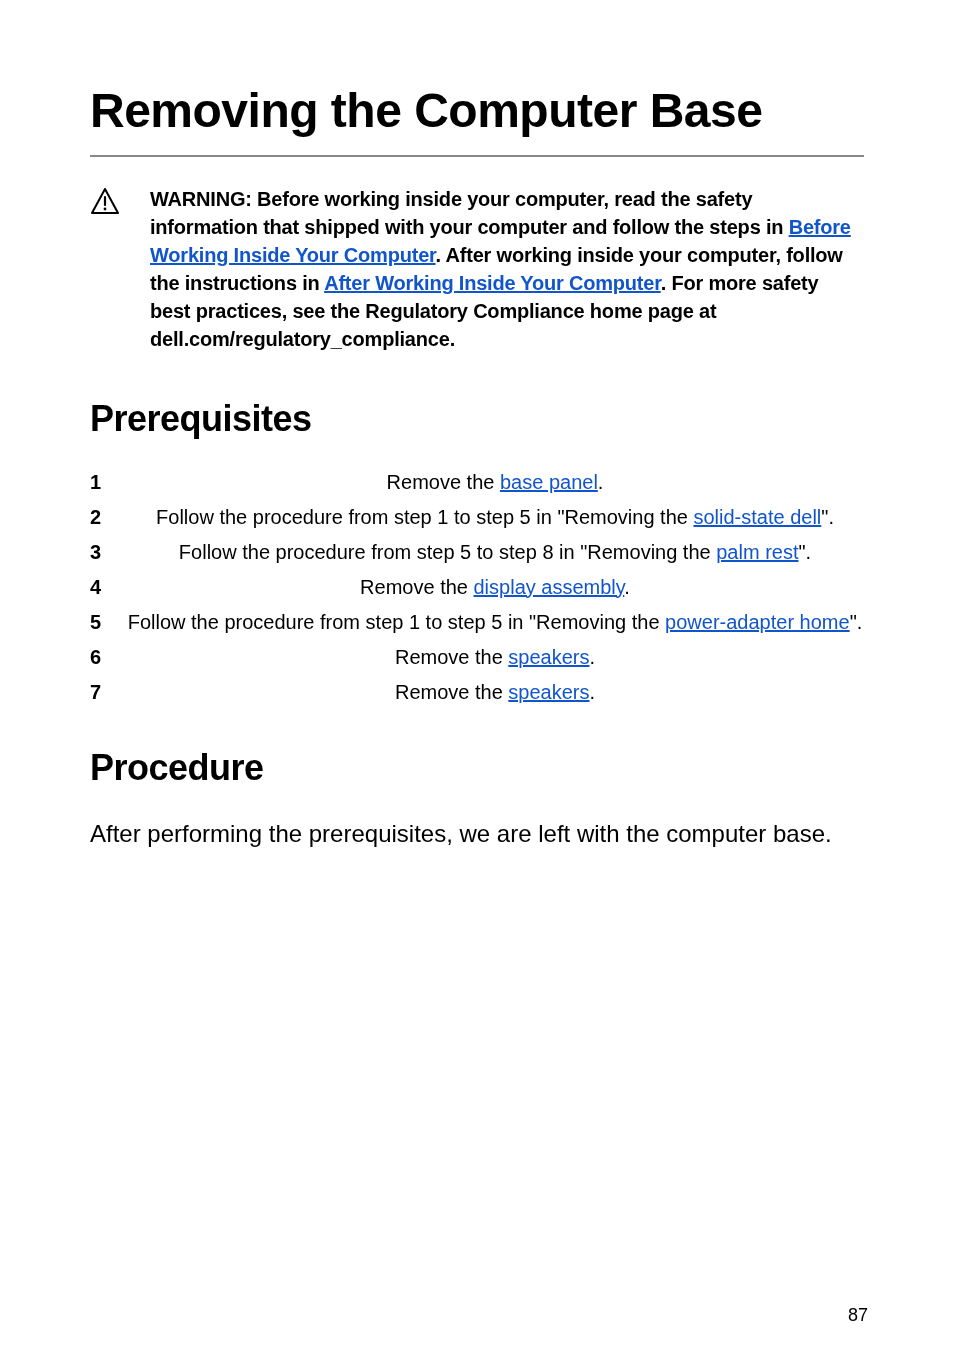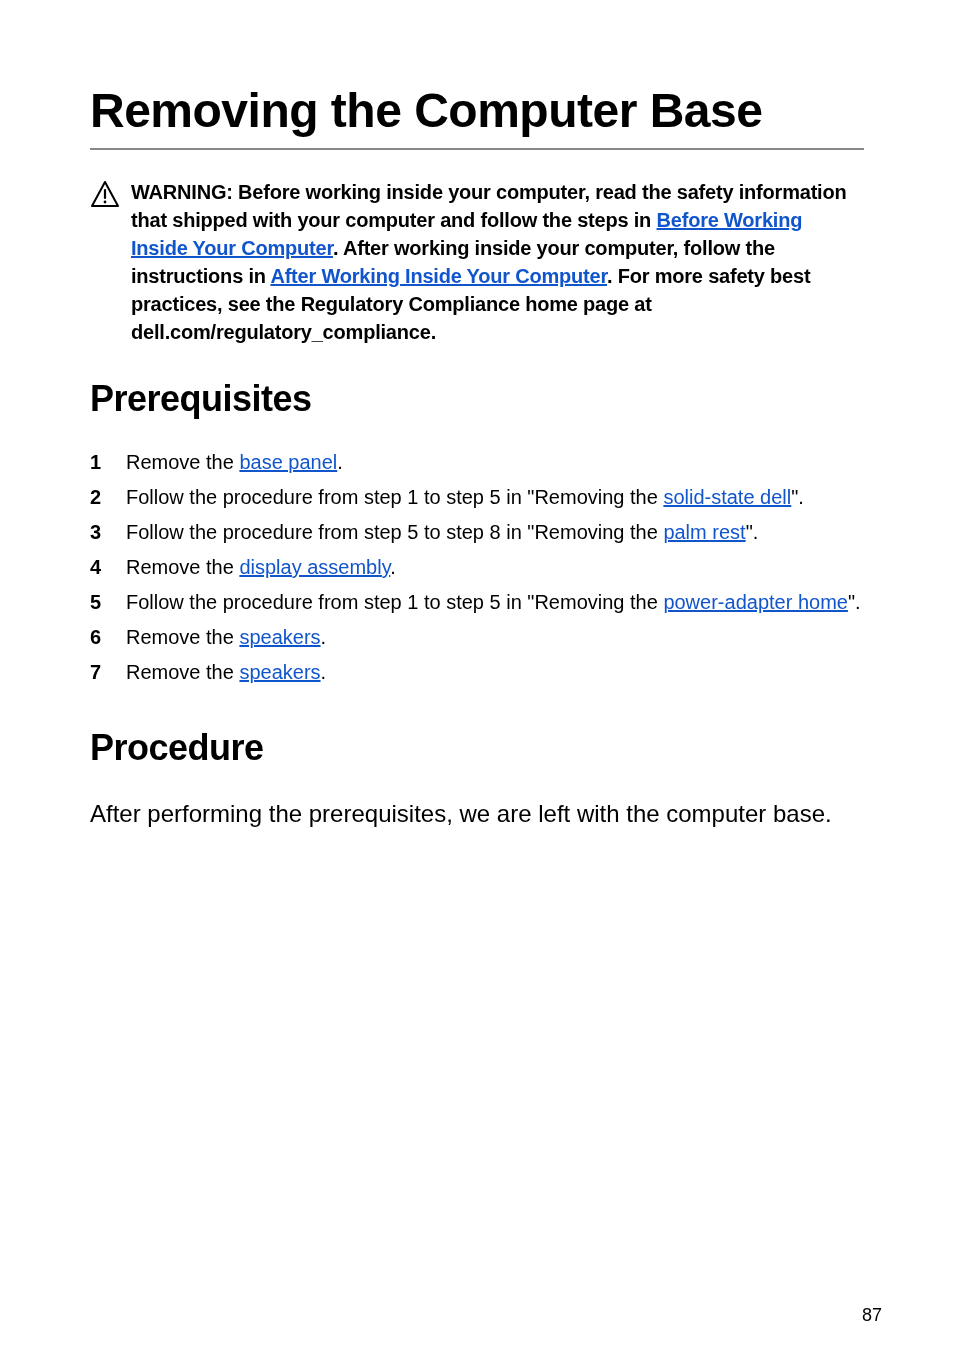--- a/index.html
+++ b/index.html
@@ -14,29 +14,29 @@
     height: 1366px;
     padding: 85px 90px 60px 90px;
     position: relative;
     color: #000000;
   }
   .page-title {
     font-size: 48px;
     font-weight: 900;
     letter-spacing: -0.5px;
     line-height: 1.1;
-    padding-bottom: 10px;
+    padding-bottom: 17px;
     border-bottom: 2px solid #888888;
     margin-bottom: 28px;
   }
   .warning-block {
     display: flex;
     align-items: flex-start;
-    gap: 11px;
-    margin-bottom: 32px;
+    gap: 30px;
+    margin-bottom: 45px;
   }
   .warning-icon {
     flex-shrink: 0;
     margin-top: 2px;
   }
   .warning-text {
     font-size: 20px;
     font-weight: 900;
     line-height: 1.4;
     letter-spacing: -0.2px;
@@ -56,37 +56,38 @@
     counter-reset: item;
     margin-bottom: 40px;
   }
   .ordered-list li {
     counter-increment: item;
     font-size: 20px;
     line-height: 1.45;
     padding-left: 36px;
     position: relative;
     margin-bottom: 6px;
+    text-align: center;
   }
   .ordered-list li::before {
     content: counter(item);
     position: absolute;
     left: 0;
     top: 0;
     font-weight: 900;
     font-size: 20px;
   }
   .body-text {
     font-size: 24px;
     line-height: 1.4;
   }
   .page-number {
     position: absolute;
     bottom: 40px;
-    right: 72px;
+    right: 86px;
     font-size: 18px;
   }
 </style>
 </head>
 <body>
 
 <h1 class="page-title">Removing the Computer Base</h1>
 
 <div class="warning-block">
   <span class="warning-icon">

